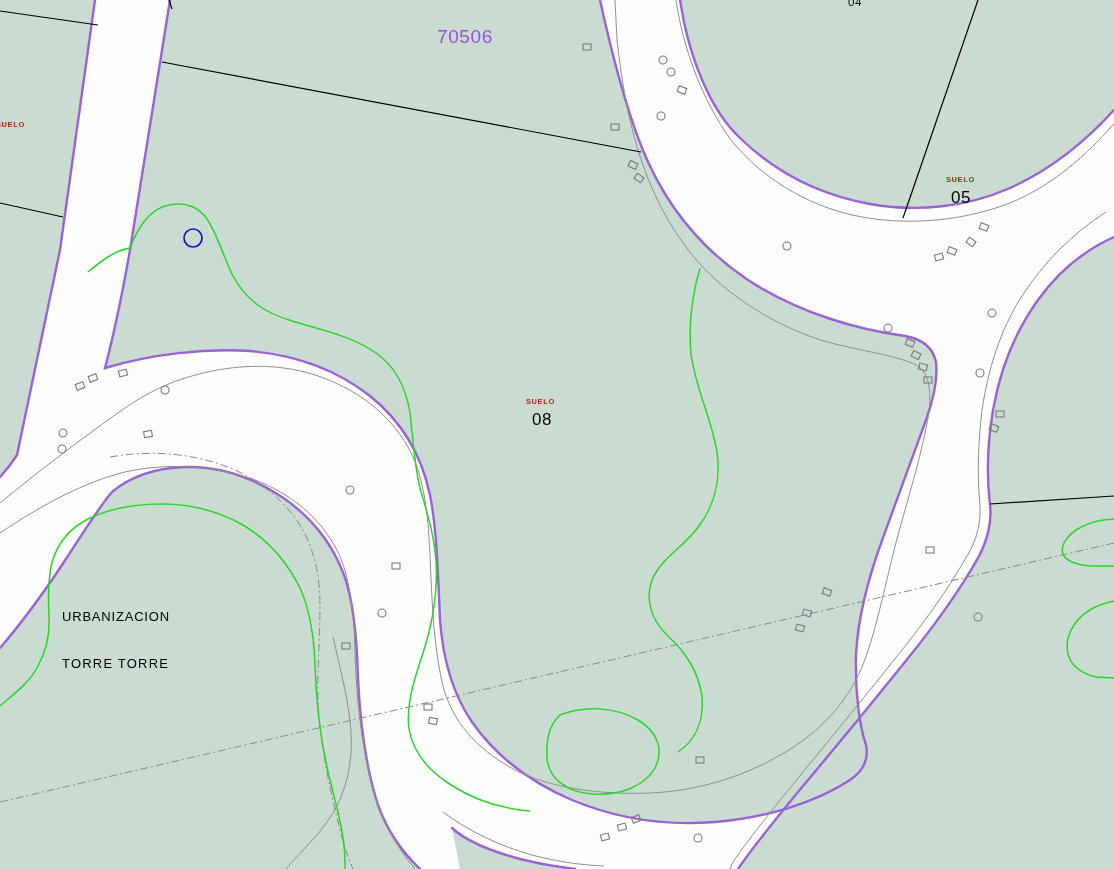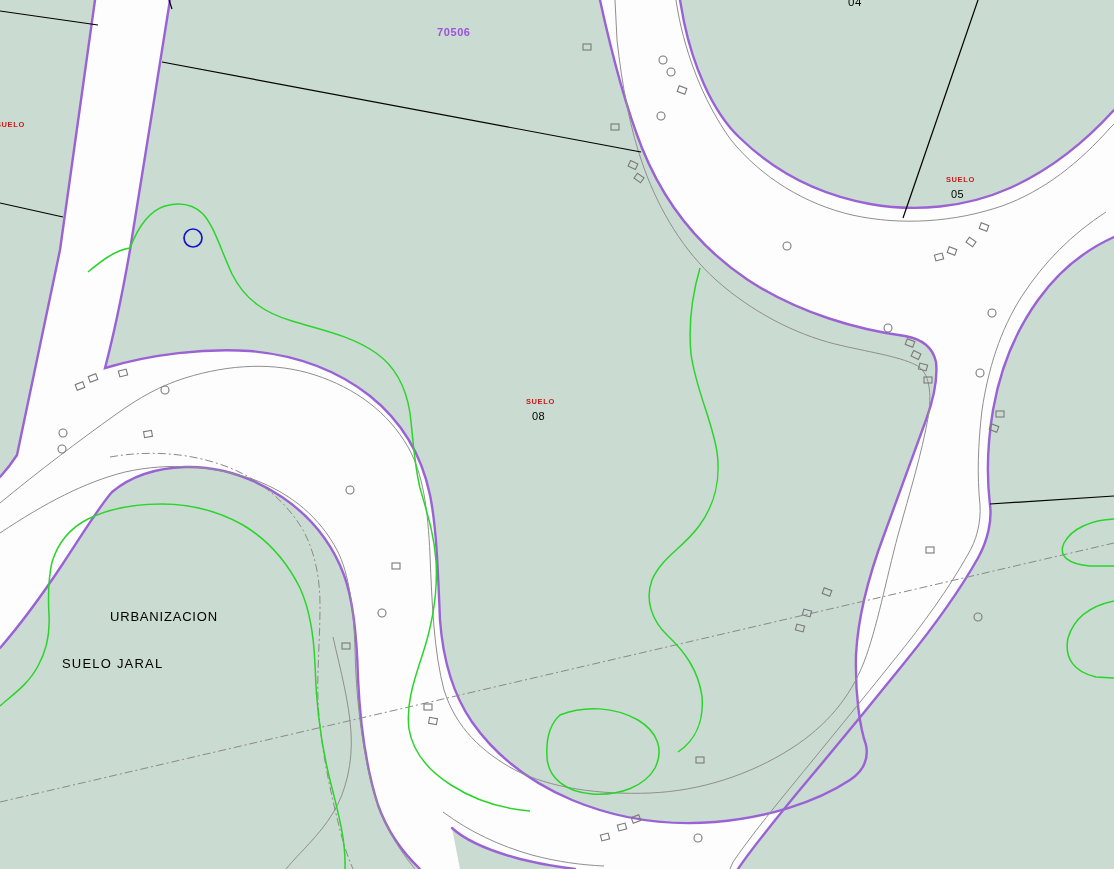--- a/index.html
+++ b/index.html
@@ -25,23 +25,23 @@
   .viewport svg{position:absolute;left:0;top:0;}
   .parcel{fill:var(--background_green);stroke:none;}
   .pedge{fill:none;stroke:var(--boundary_purple);stroke-width:2.4;stroke-linecap:round;}
   .curb{fill:none;stroke:var(--curb_grey);stroke-width:1;}
   .blk{fill:none;stroke:var(--boundary_black);stroke-width:1.2;}
   .contour{fill:none;stroke:var(--contour_green);stroke-width:1.5;}
   .dashdot{fill:none;stroke:#8a8a8a;stroke-width:1;stroke-dasharray:8 3 2 3;}
   .sym{fill:none;stroke:var(--symbol_grey);stroke-width:1.1;}
   .bluec{fill:none;stroke:var(--point_blue);stroke-width:1.7;}
   .lbl{position:absolute;white-space:nowrap;line-height:1;}
-  .lbl-parcelnum{color:var(--parcel_number_purple);font-size:11px;font-weight:bold;letter-spacing:.6px;text-align:center;}
+  .lbl-parcelnum{color:var(--parcel_number_purple);font-size:19px;font-weight:normal;letter-spacing:.6px;text-align:center;}
   .lbl-suelo{color:var(--suelo_red);font-size:7.5px;font-weight:bold;letter-spacing:.6px;}
-  .lbl-subnum{color:#000;font-size:11px;letter-spacing:.5px;}
+  .lbl-subnum{color:#000;font-size:17px;letter-spacing:.5px;}
   .lbl-urb{color:#000;font-size:13px;letter-spacing:.8px;}
 </style>
 </head>
 <body>
 
 <div class="viewport">
 
   <svg width="1114" height="869" viewBox="0 0 1114 869">
 
     <rect x="0" y="0" width="1114" height="869" fill="var(--road_white)"></rect>
@@ -194,15 +194,15 @@
   <div class="lbl lbl-suelo" style="left:-4px;top:121px;">SUELO</div>
 
   <div class="lbl lbl-suelo" style="left:526px;top:398px;">SUELO</div>
   <div class="lbl lbl-subnum" style="left:532px;top:411px;">08</div>
 
   <div class="lbl lbl-suelo" style="left:946px;top:176px;">SUELO</div>
   <div class="lbl lbl-subnum" style="left:951px;top:189px;">05</div>
 
   <div class="lbl lbl-subnum" style="left:848px;top:-3px;font-size:11.5px;">04</div>
 
-  <div class="lbl lbl-urb" style="left:62px;top:610px;margin-left:48px;">URBANIZACION</div>
-  <div class="lbl lbl-urb" style="left:62px;top:657px;letter-spacing:1.2px;">SUELO JARAL</div>
+  <div class="lbl lbl-urb" style="left:62px;top:610px;">URBANIZACION</div>
+  <div class="lbl lbl-urb" style="left:62px;top:657px;letter-spacing:1.2px;">TORRE TORRE</div>
 </div>
 
 </body></html>

